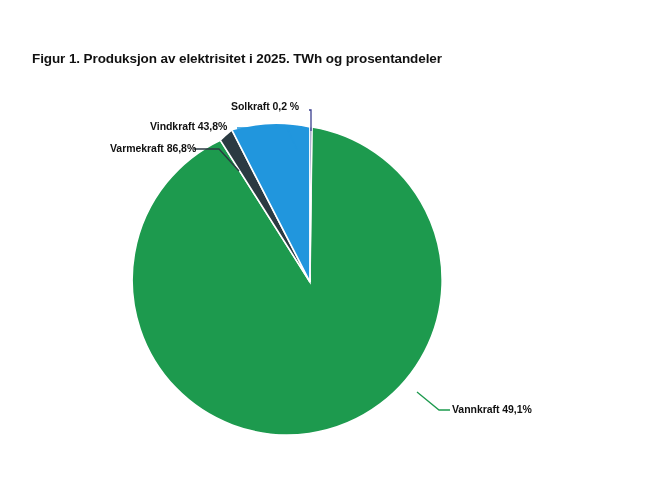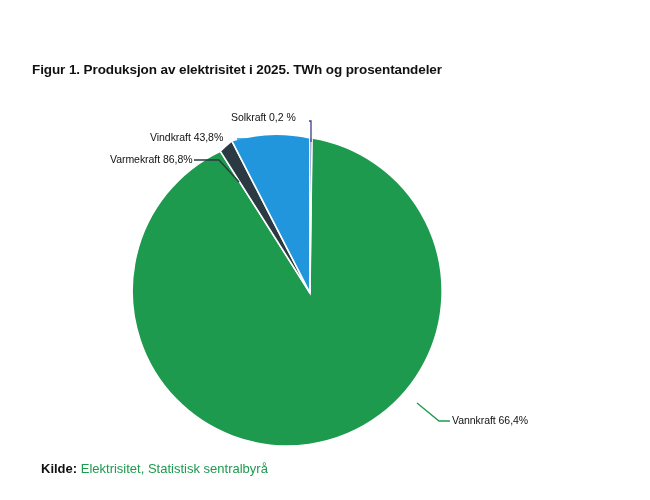--- a/index.html
+++ b/index.html
@@ -15,21 +15,20 @@
     font-family: "Liberation Sans", sans-serif;
     color: #1a1a1a;
     -webkit-font-smoothing: antialiased;
   }
 
   #figure-root {
     position: absolute;
     left: 0; top: 0;
     width: 650px;
     height: 436px;
-    margin-top: 11px;
   }
 
   .chart-title {
     position: absolute;
     left: 32px;
     top: 51px;
     font-size: 13.5px;
     font-weight: bold;
     letter-spacing: -0.1px;
     color: #111111;
@@ -40,21 +39,21 @@
     position: absolute;
     left: 0;
     top: 0;
     width: 650px;
     height: 500px;
   }
 
   .slice-label {
     position: absolute;
     font-size: 10.5px;
-    font-weight: normal;
+    font-weight: bold;
     color: #111111;
     white-space: nowrap;
     letter-spacing: -0.05px;
   }
 
   .label-solkraft   { left: 231px; top: 100px; }
   .label-vindkraft  { left: 150px; top: 120px; }
   .label-varmekraft { left: 110px; top: 142px; }
   .label-vannkraft  { left: 452px; top: 403px; }
 
@@ -107,20 +106,16 @@
       <path d="M 417 392 L 439 410 L 450 410" stroke="#1d9a4e"></path>
     </g>
   </svg>
 
   <div class="slice-label label-solkraft">Solkraft 0,2 %</div>
 
   <div class="slice-label label-vindkraft">Vindkraft 43,8%</div>
 
   <div class="slice-label label-varmekraft">Varmekraft 86,8%</div>
 
-  <div class="slice-label label-vannkraft">Vannkraft 66,4%</div>
+  <div class="slice-label label-vannkraft">Vannkraft 49,1%</div>
 
-  <div class="source-line">
-    <span class="source-prefix">Kilde:</span>
-    <span class="source-link">Elektrisitet, Statistisk sentralbyrå</span>
-  </div>
 
 </div>
 
 </body></html>

